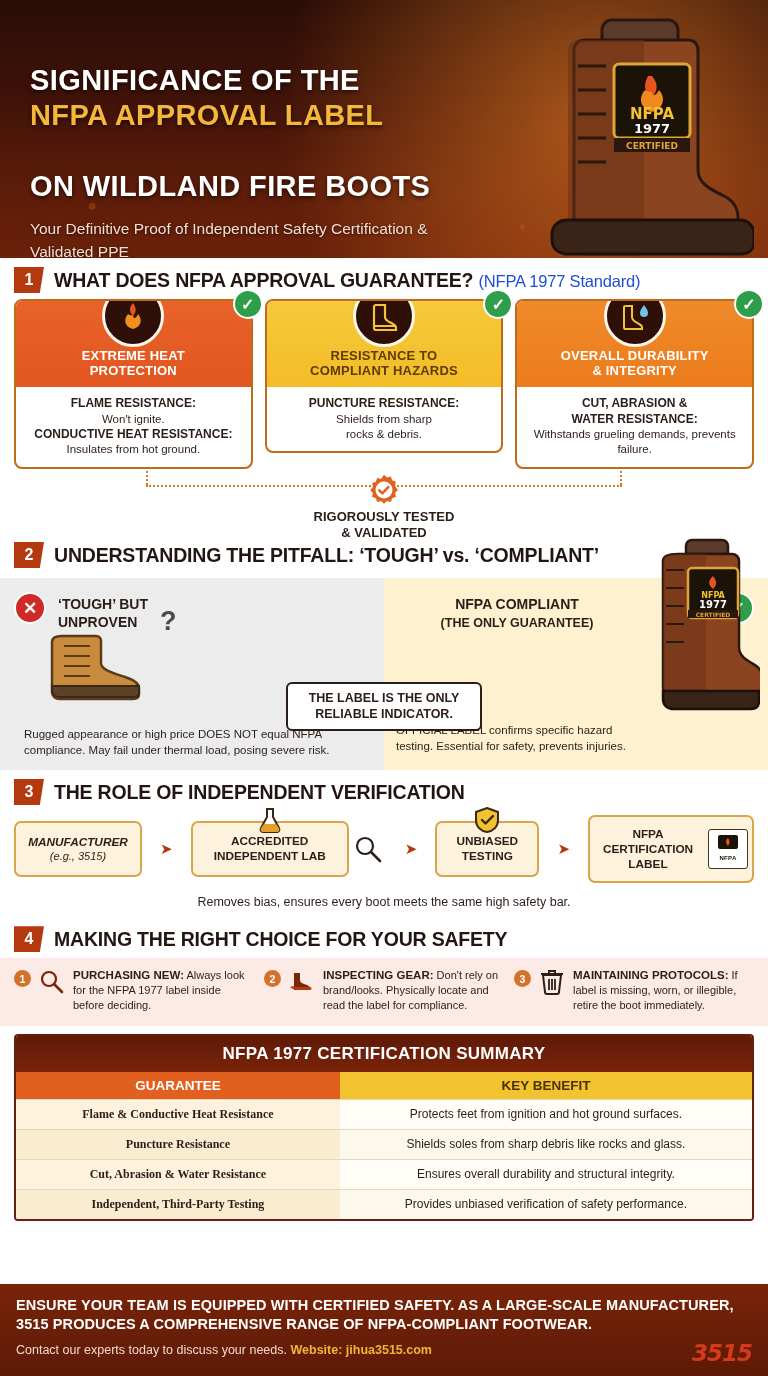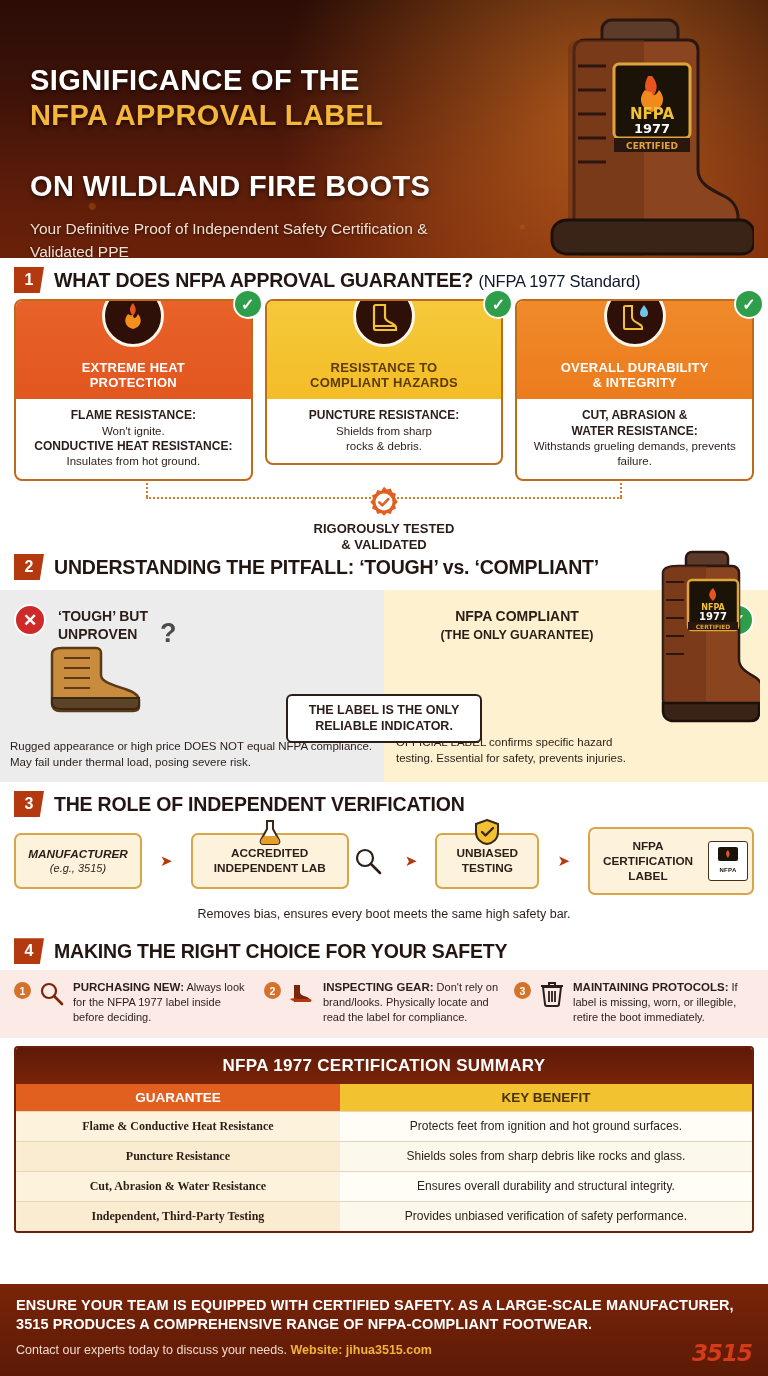--- a/index.html
+++ b/index.html
@@ -45,30 +45,30 @@
 
   
   .sec-head { display: flex; align-items: center; gap: 10px; padding: 9px 0 6px 14px; }
   .sec-num {
     width: 30px; height: 26px; background: #b5390f; color: #fff;
     font-size: 16px; font-weight: bold; display: flex; align-items: center; justify-content: center;
     clip-path: polygon(0 0, 100% 0, 86% 100%, 0 100%);
     flex: 0 0 auto;
   }
   .sec-title { font-size: 19.5px; font-weight: bold; color: #231612; letter-spacing: -0.2px; }
-  .sec-title .reg { font-weight: normal; font-size: 16.5px; color: #0f172a; }
+  .sec-title .reg { font-weight: normal; font-size: 16.5px; color: #1d4ed8; }
 
   
   .s1 { padding: 0 14px; }
   .cards { display: flex; gap: 12px; }
   .card {
     flex: 1; border: 2px solid #c06a1c; border-radius: 8px; overflow: hidden;
     background: #fff; position: relative;
   }
-  .card-top { height: 98px; position: relative; padding-left: 15px; }
+  .card-top { height: 86px; position: relative; padding-left: 15px; }
   .c1 .card-top { background: linear-gradient(180deg,#e8622a 0%, #e2561f 100%); }
   .c2 .card-top { background: linear-gradient(180deg,#f5c93b 0%, #f3bd27 100%); }
   .c3 .card-top { background: linear-gradient(180deg,#ef8a2a 0%, #ec7c1d 100%); }
   .disc {
     position: absolute; top: -16px; left: 50%; transform: translateX(-50%);
     width: 62px; height: 62px; border-radius: 50%;
     background: #2e1008; border: 3px solid #fff6ea;
     display: flex; align-items: center; justify-content: center;
   }
   .card-head {
@@ -118,21 +118,21 @@
   }
   .check2 {
     position: absolute; right: 14px; top: 14px; width: 32px; height: 32px; border-radius: 50%;
     background: #2e9e4b; border: 2px solid #fff; color: #fff; font-size: 17px; font-weight: bold;
     display: flex; align-items: center; justify-content: center;
   }
   .qmark { position: absolute; left: 160px; top: 28px; font-size: 27px; font-weight: bold; color: #4a4a4a; }
   .brownboot { position: absolute; left: 42px; top: 48px; width: 120px; height: 78px; }
   .rightboot { position: absolute; right: 8px; top: -42px; width: 112px; height: 185px; }
   .s2-left .txt {
-    position: absolute; left: 10px; right: 6px; bottom: 12px; font-size: 11.5px;
+    position: absolute; left: 24px; right: 6px; bottom: 12px; font-size: 11.5px;
     color: #2b1d17; line-height: 1.35;
   }
   .s2-right .txt {
     position: absolute; left: 12px; right: 118px; bottom: 16px; font-size: 11.5px;
     color: #2b1d17; line-height: 1.35;
   }
   .center-badge {
     position: absolute; left: 50%; top: 104px; transform: translateX(-50%);
     background: #fff; border: 2px solid #2b1d17; border-radius: 6px;
     padding: 7px 12px; text-align: center; font-size: 12.5px; font-weight: bold;

